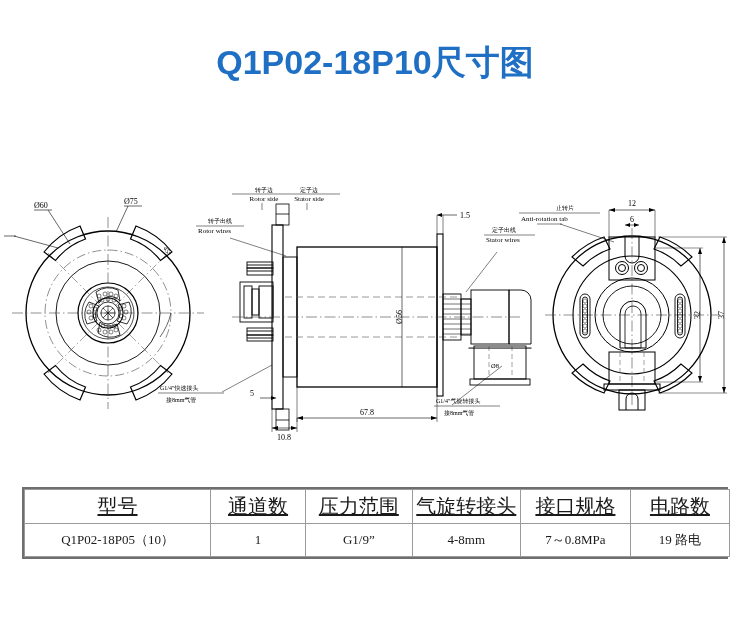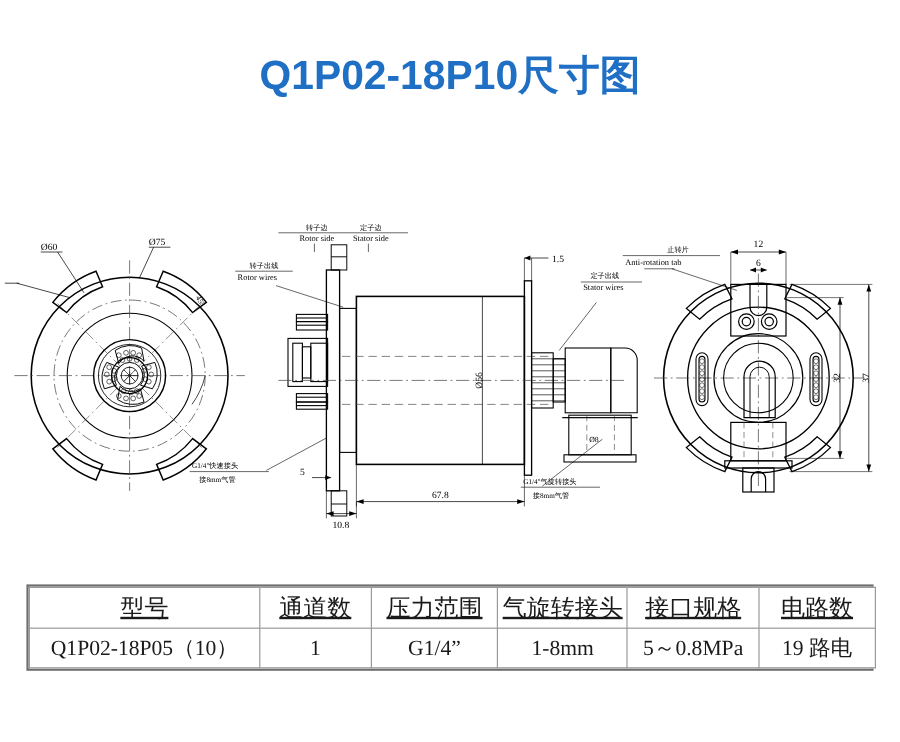--- a/index.html
+++ b/index.html
@@ -58,21 +58,21 @@
     color: #1a1a1a;
     padding: 3px 2px;
     height: 26px;
     white-space: nowrap;
   }
   table.spec tr.head td {
     font-size: 20px;
     text-decoration: underline;
   }
   table.spec tr.body td {
-    font-size: 18px;
+    font-size: 13px;
   }
   .tbl-outer {
     border: 2px solid #6f6f6f;
   }
   svg text {
     font-family: "Liberation Serif", serif;
     fill: #000;
   }
   .dimtxt { font-size: 8px; }
   .dimtxt-sm { font-size: 6.5px; }
@@ -400,23 +400,23 @@
             <td style="width:195px">型号</td>
             <td style="width:96px">通道数</td>
             <td style="width:106px">压力范围</td>
             <td style="width:104px">气旋转接头</td>
             <td style="width:110px">接口规格</td>
             <td style="width:101px">电路数</td>
           </tr>
           <tr class="body">
             <td>Q1P02-18P05（10）</td>
             <td>1</td>
-            <td>G1/4”</td>
-            <td>1-8mm</td>
-            <td>5～0.8MPa</td>
+            <td>G1/9”</td>
+            <td>4-8mm</td>
+            <td>7～0.8MPa</td>
             <td>19 路电</td>
           </tr>
         </tbody>
       </table>
     </div>
   </div>
 
 </div>
 
 </body></html>

